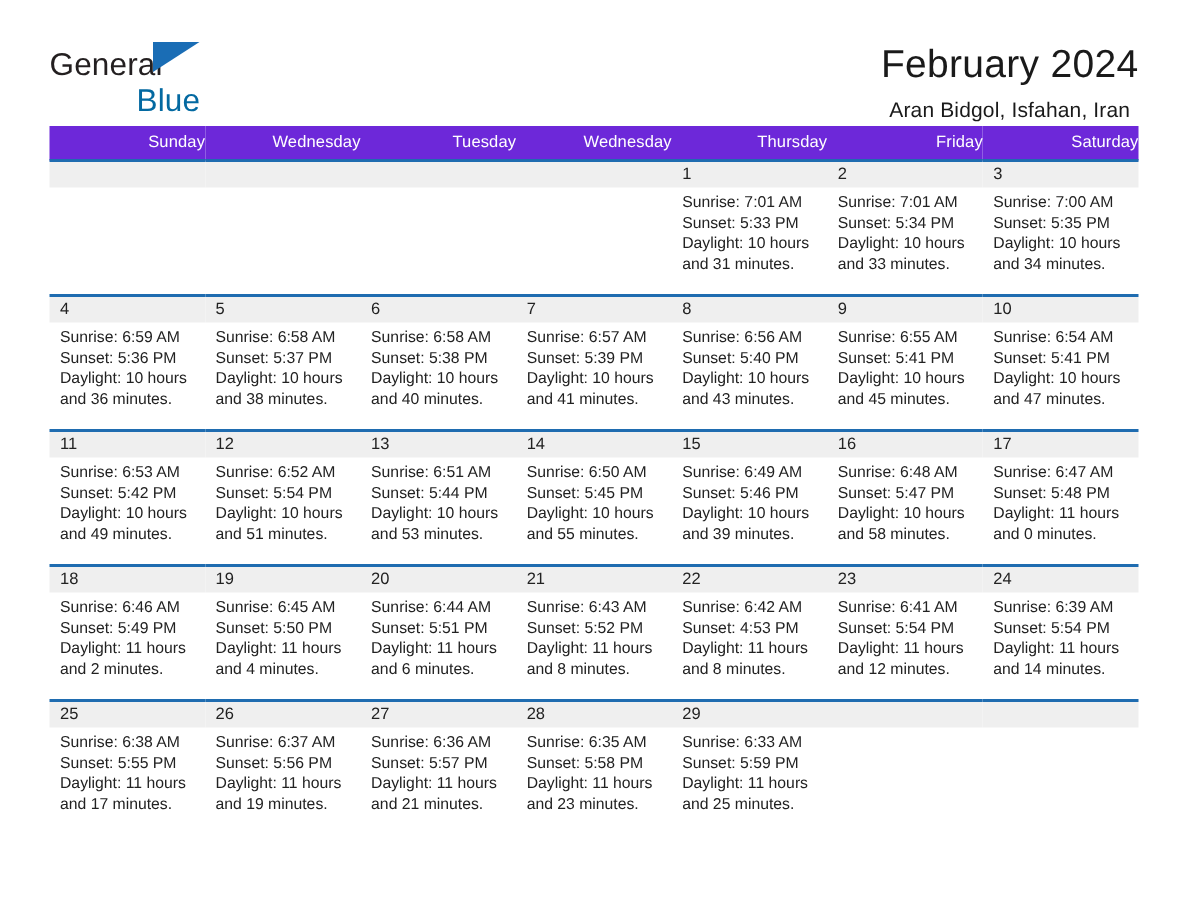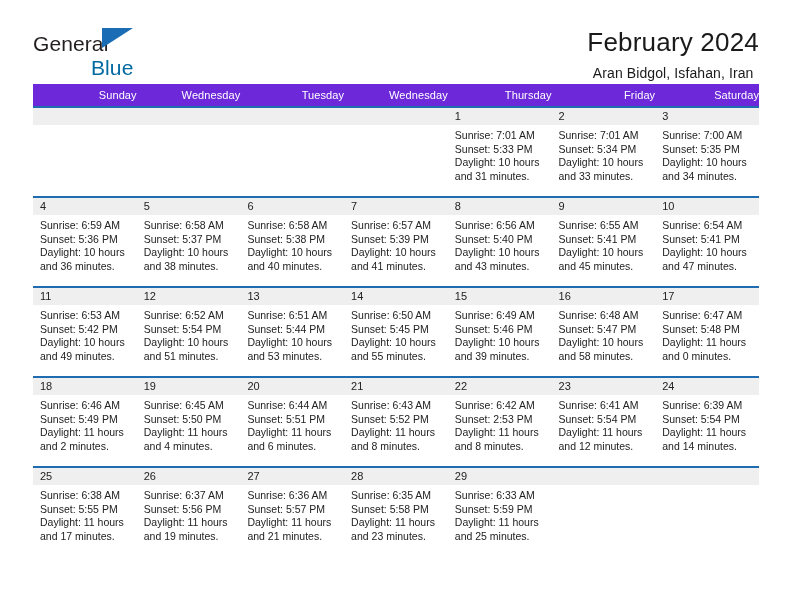--- a/index.html
+++ b/index.html
@@ -425,21 +425,21 @@
                 <div>Daylight: 11 hours</div>
                 <div>and 8 minutes.</div>
               </div>
             </div>
           </td>
           <td>
             <div class="cell-inner">
               <div class="daynum-band">22</div>
               <div class="cell-body">
                 <div>Sunrise: 6:42 AM</div>
-                <div>Sunset: 2:53 PM</div>
+                <div>Sunset: 4:53 PM</div>
                 <div>Daylight: 11 hours</div>
                 <div>and 8 minutes.</div>
               </div>
             </div>
           </td>
           <td>
             <div class="cell-inner">
               <div class="daynum-band">23</div>
               <div class="cell-body">
                 <div>Sunrise: 6:41 AM</div>

